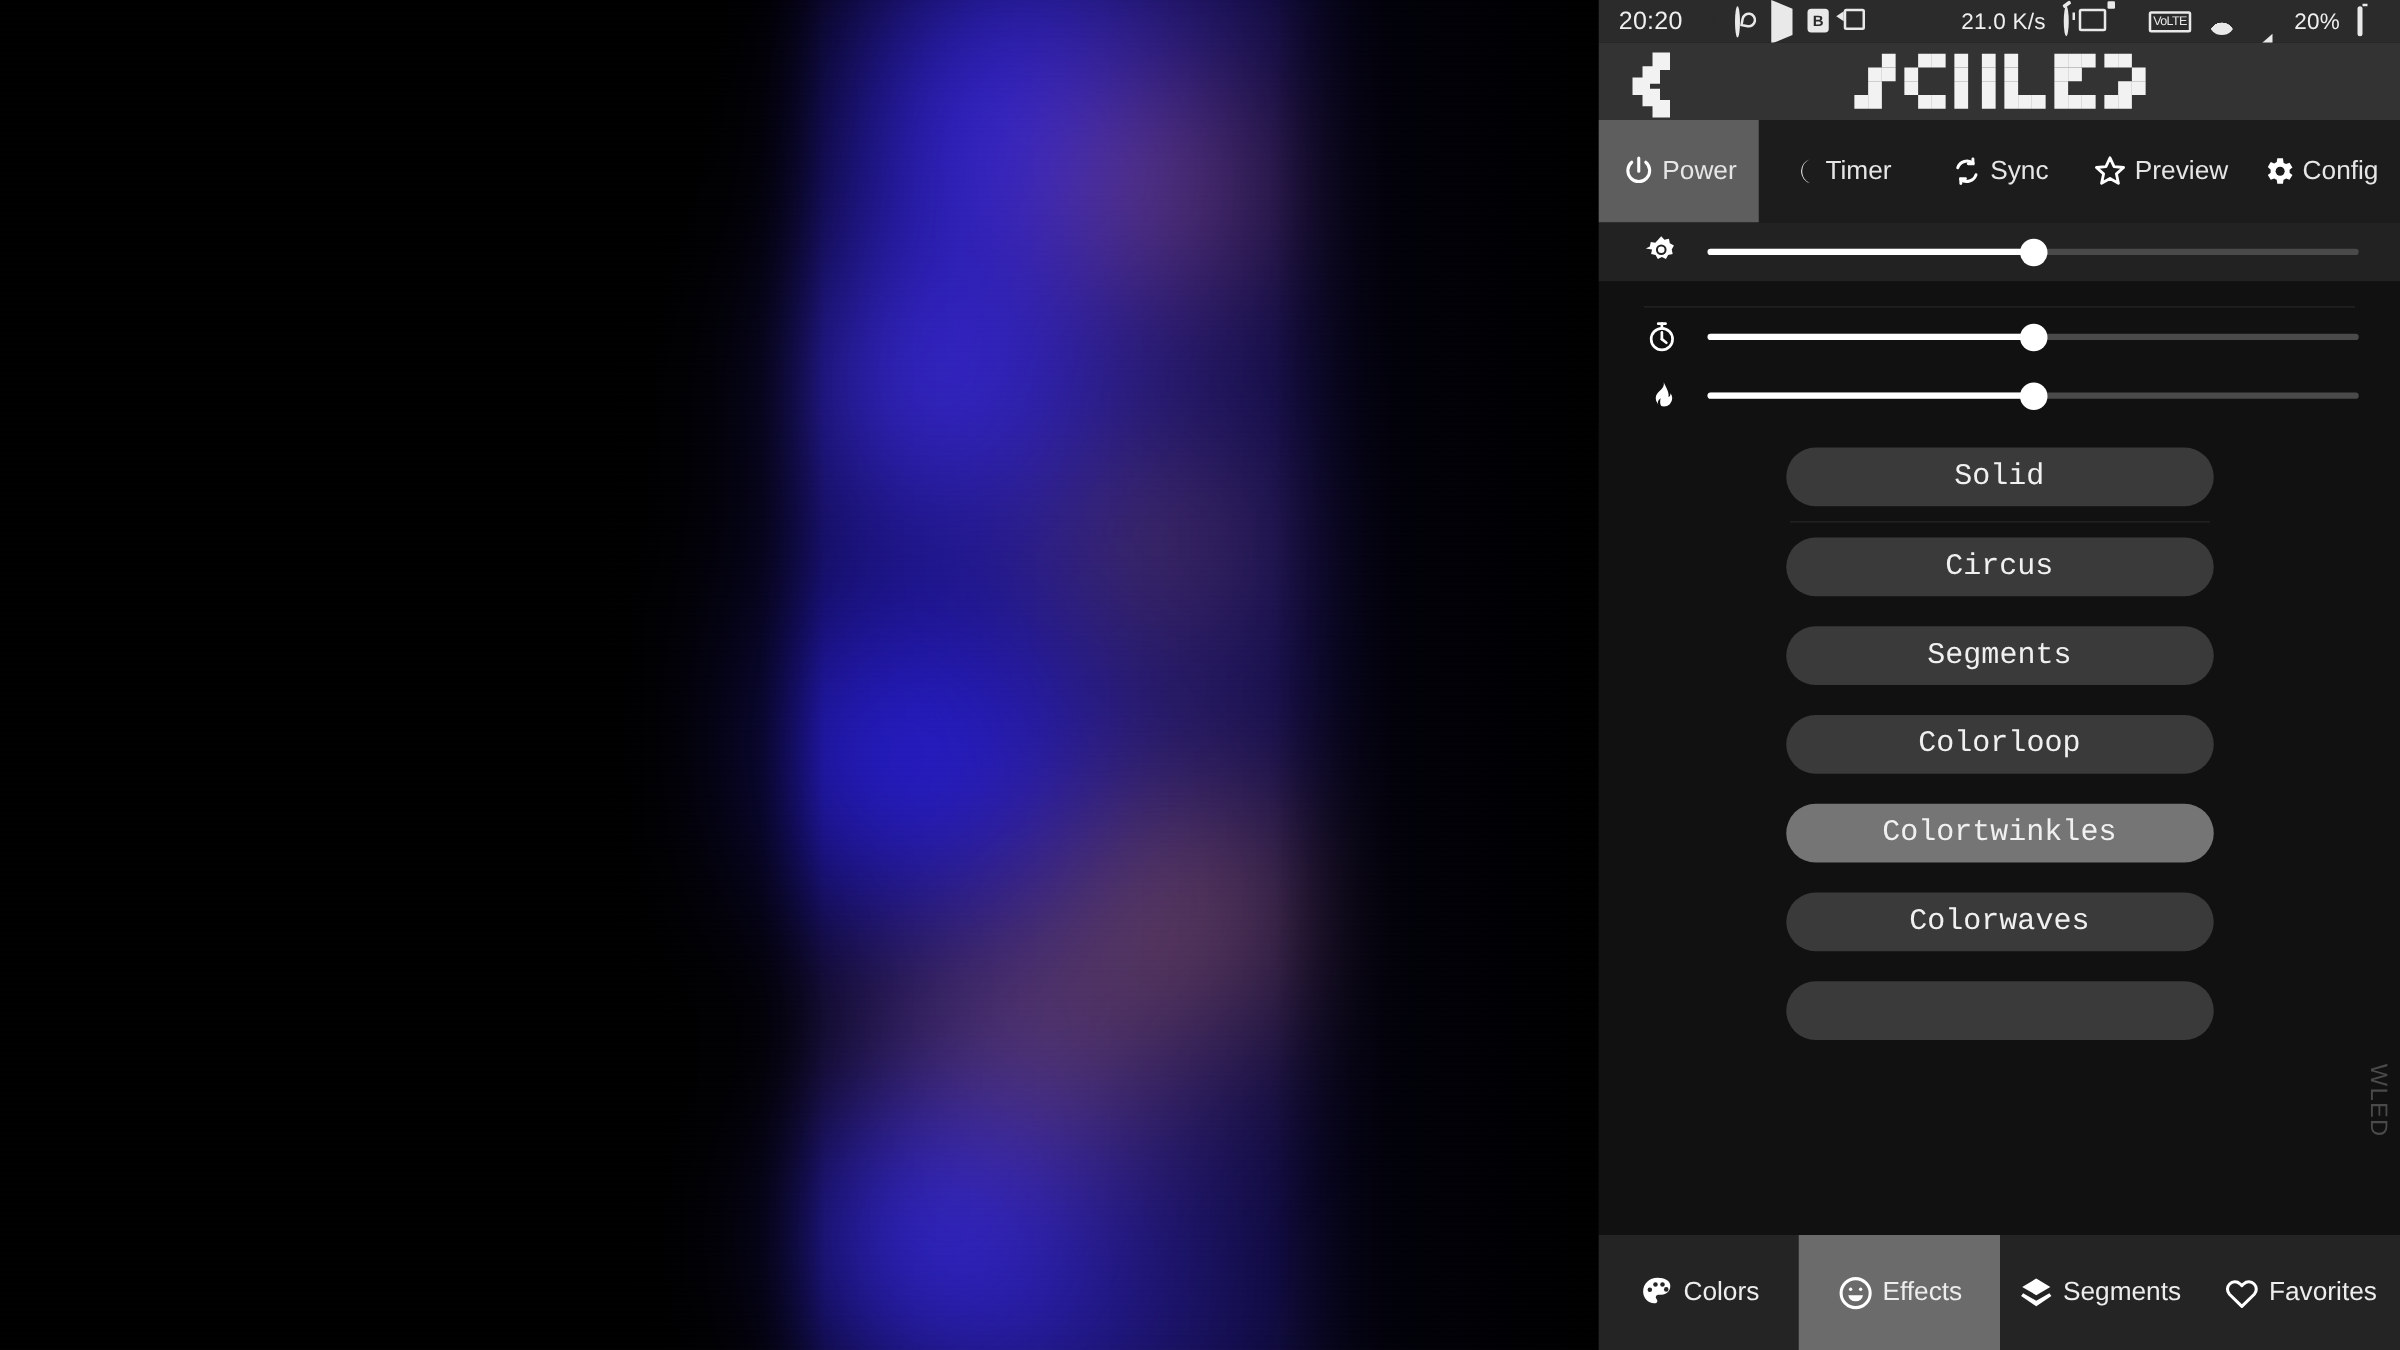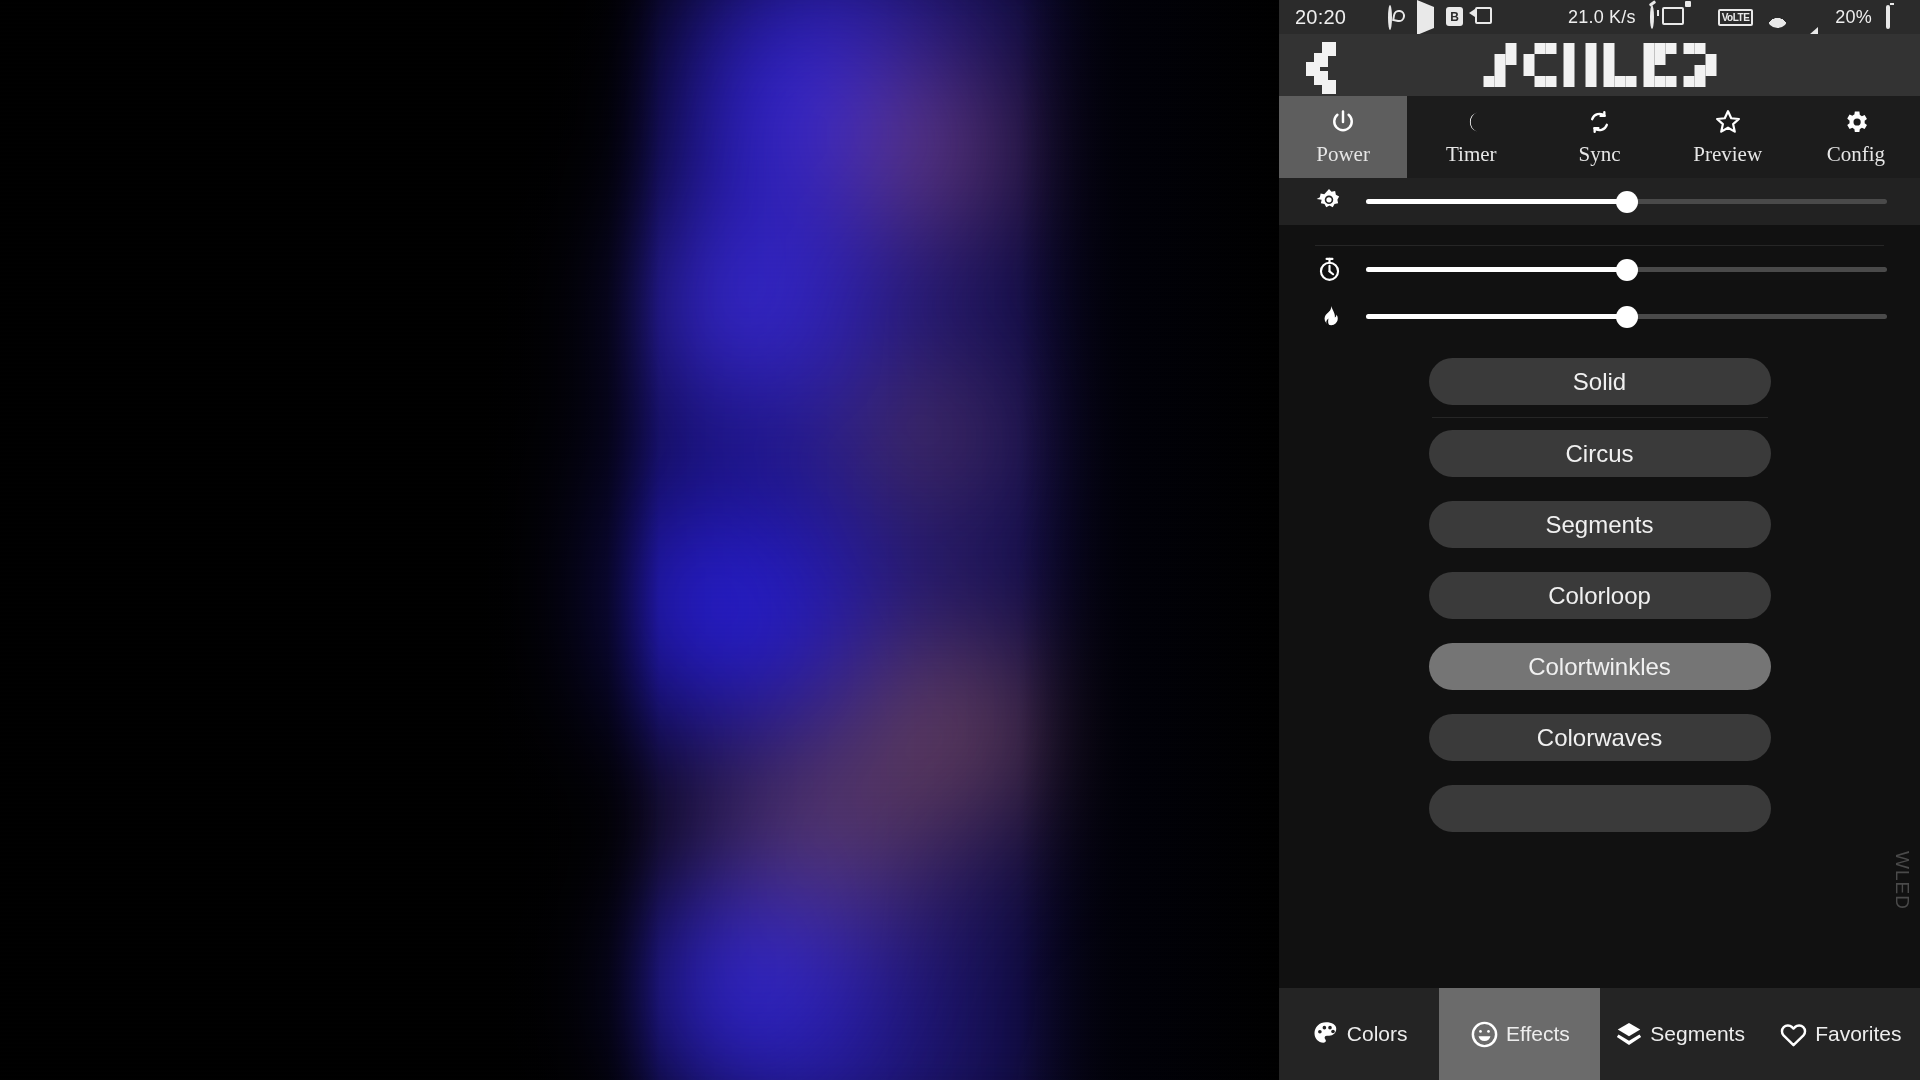--- a/index.html
+++ b/index.html
@@ -82,21 +82,21 @@
   .ico-cam { width:20px;height:13px;position:relative;}
   .ico-cam::before{content:"";position:absolute;left:0;top:0;width:13px;height:13px;border:2px solid #e9e9e9;border-radius:2px;}
   .ico-cam::after{content:"";position:absolute;right:0;top:2px;width:0;height:0;border-right:6px solid #e9e9e9;border-top:4px solid transparent;border-bottom:4px solid transparent;}
 
   .ico-alarm{width:17px;height:17px;border:2px solid #e9e9e9;border-radius:50%;position:relative;}
   .ico-alarm::before{content:"";position:absolute;left:5px;top:3px;width:2px;height:6px;background:#e9e9e9;}
   .ico-alarm::after{content:"";position:absolute;left:-3px;top:-5px;width:7px;height:3px;background:#e9e9e9;transform:rotate(-35deg);border-radius:1px;box-shadow:12px 0 0 #e9e9e9;}
   .ico-cast{width:20px;height:16px;position:relative;}
   .ico-cast::before{content:"";position:absolute;right:0;top:0;width:18px;height:14px;border:2px solid #e9e9e9;border-radius:2px;}
   .ico-cast::after{content:"";position:absolute;left:1px;bottom:0;width:6px;height:6px;background:#e9e9e9;border-radius:1px;}
-  .ico-volte{border:2px solid #e9e9e9;border-radius:2px;font-size:10px;font-weight:bold;padding:0 2px;line-height:13px;letter-spacing:-.5px;color:#e9e9e9;}
+  .ico-volte{border:2px solid #e9e9e9;border-radius:2px;font-size:10px;font-weight:normal;padding:0 2px;line-height:13px;letter-spacing:-.5px;color:#e9e9e9;}
   .ico-wifi{width:21px;height:15px;position:relative;overflow:hidden;}
   .ico-wifi::before{content:"";position:absolute;left:0;top:0;width:21px;height:21px;border-radius:50%;background:
     radial-gradient(circle at 50% 100%, #e9e9e9 0 42%, transparent 43%);}
   .ico-sig{width:0;height:0;border-left:17px solid transparent;border-bottom:15px solid #e9e9e9;}
   .ico-batt{width:10px;height:18px;border:2px solid #e9e9e9;border-radius:2px;position:relative;}
   .ico-batt::before{content:"";position:absolute;left:2px;top:-4px;width:4px;height:2px;background:#e9e9e9;}
   .ico-batt::after{content:"";position:absolute;left:0px;bottom:0px;right:0px;height:20%;background:#e9e9e9;}
 
   
   .apphead {
@@ -113,22 +113,22 @@
   .px-back i:nth-child(4){ left:8px;  top:29px; }
   .px-back i:nth-child(5){ left:16px; top:38px; }
 
   .wled-logo { position:absolute; left:50%; top:50%; transform:translate(-50%,-50%);
                display:flex; gap:7px; align-items:flex-end; height:44px; }
   .glyph { position: relative; width: 33px; height: 44px; }
   .glyph i { position:absolute; background:#f2f2f2; width:11px; height:11px; }
 
   
   .tabs { display:flex; height: 82px; background:#1c1c1c; flex: 0 0 82px; }
-  .tab { flex:1; display:flex; flex-direction:column; align-items:center; justify-content:center; gap:5px;
-         color:#e6e6e6; font-size:21px;font-family:Liberation Serif, serif; }
+  .tab { flex:1; display:flex; flex-direction:row; align-items:center; justify-content:center; gap:5px;
+         color:#e6e6e6; font-size:21px; }
   .tab.active { background:#5e5e5e; }
   .tab .ticon { height:30px; display:flex; align-items:center; justify-content:center; }
   .tab svg { display:block; }
 
   
   .sliderrow { display:flex; align-items:center; height:47px; padding-left: 30px; padding-right: 33px; gap: 17px; }
   .sliderrow.brightness { background:#222222; }
   .sl-ico { width:40px; display:flex; align-items:center; justify-content:center; }
   .track { position:relative; flex:1; height:5px; background:#4a4a4a; border-radius:3px; }
   .track .fill { position:absolute; left:0; top:0; bottom:0; background:#fff; border-radius:3px; }
@@ -136,21 +136,21 @@
                   transform: translate(-50%,-50%); }
   .slider-gap { height: 20px; }
   .slider-sep { height:1px; margin: 0 36px; background:#262626; }
 
   
   .effects { position:relative; flex:1 1 auto; overflow:hidden; background:#111111; padding-top: 18px; }
   .eff {
     height:47px; margin: 0 auto 24px auto; width: 342px;
     background:#3a3a3a; border-radius: 24px;
     display:flex; align-items:center; justify-content:center;
-    font-size: 24px; color:#f0f0f0;
+    font-size: 24px; color:#f0f0f0;font-family:Liberation Mono, monospace;
   }
   .eff.selected { background:#757575; }
   .eff-divider { width: 336px; height:1px; background:#262626; margin: -12px auto 12px auto; }
   .wled-vert {
     position:absolute; right: 7px; bottom: 78px;
     font-size: 19px; color:#4a4a4a; letter-spacing: 1px;
     writing-mode: vertical-rl;
   }
 
   

